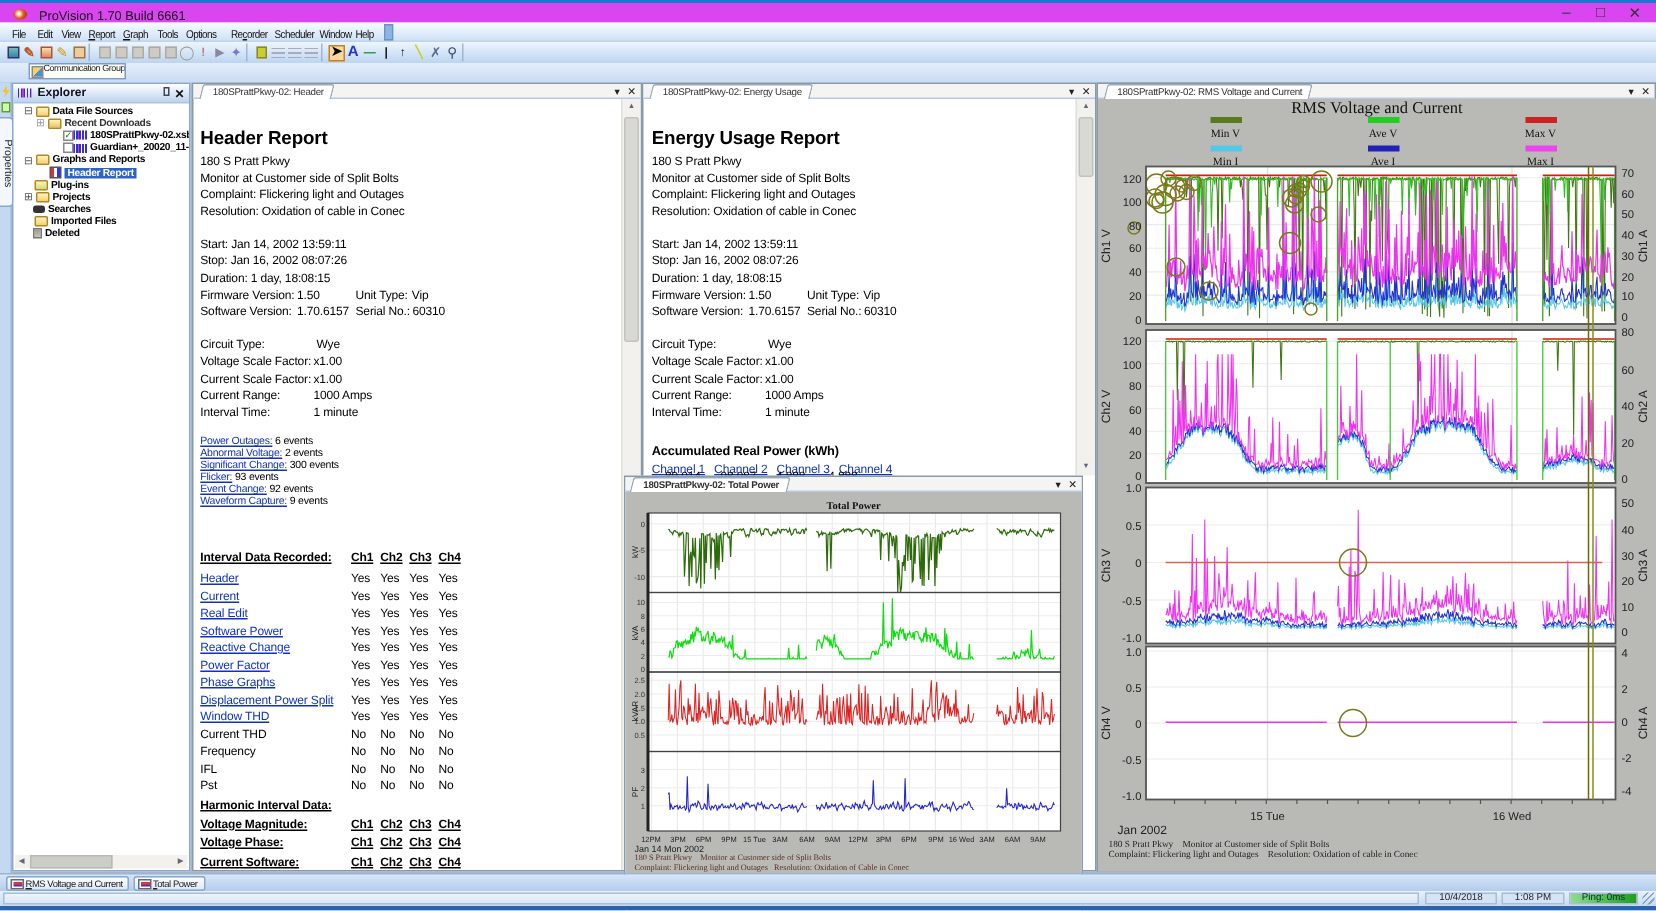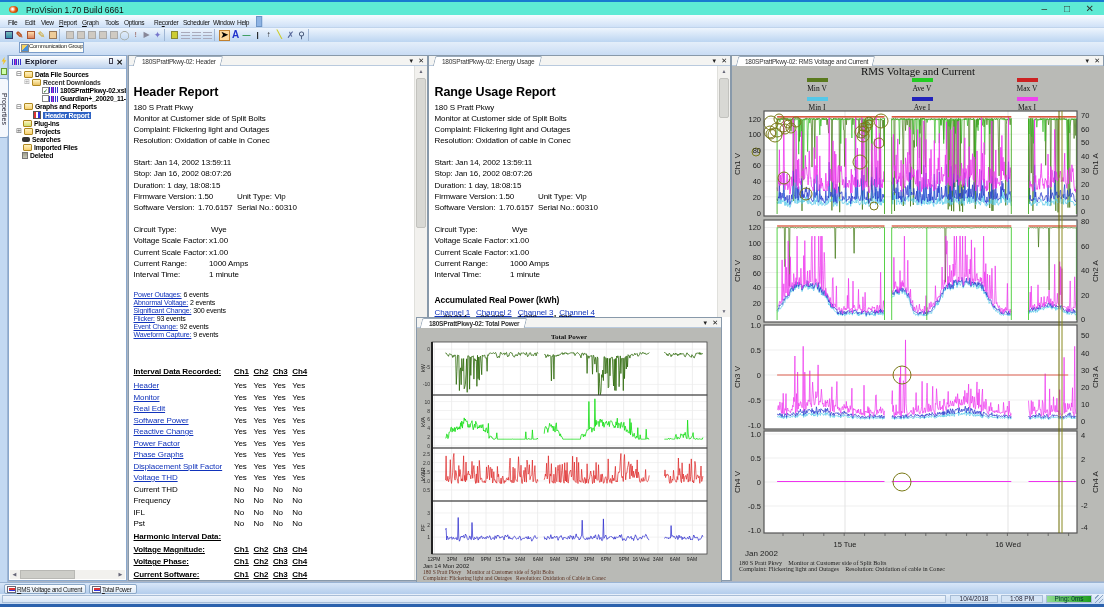--- a/index.html
+++ b/index.html
@@ -1,17 +1,17 @@
 <!DOCTYPE html>
 <html><head><meta charset="utf-8"><title>ProVision</title>
 <style>
 * { margin:0; padding:0; box-sizing:border-box; }
 html,body { width:1104px; height:607px; overflow:hidden; font-family:"Liberation Sans",sans-serif; }
 #app { position:relative; width:1104px; height:607px; background:#cfdef2; overflow:hidden; }
-#tbar { position:absolute; left:0; top:0; width:1104px; height:15px; background:#5eead4; border-top:2px solid #1879d0; }
+#tbar { position:absolute; left:0; top:0; width:1104px; height:15px; background:#d946ef; border-top:2px solid #1879d0; }
 #tbar .ttext { position:absolute; left:26px; top:3px; font-size:8.5px; color:#111; }
 #tbar .logo { position:absolute; left:9px; top:4px; width:9px; height:7px; border-radius:50%; background:radial-gradient(circle at 40% 45%, #fff 10%, #e86010 45%, #a83000 85%); }
 #tbar .wc { position:absolute; top:1px; font-size:10px; color:#333; }
 #menubar { position:absolute; left:0; top:15px; width:1104px; height:13px; background:linear-gradient(#f7fbff,#cfe1f7); font-size:7.5px; letter-spacing:-0.4px; color:#111; border-bottom:1px solid #c0d4ec; }
 #menubar span { position:absolute; top:3px; transform:scaleX(0.88); transform-origin:left center; }
 #toolbar { position:absolute; left:0; top:28px; width:1104px; height:14px; background:linear-gradient(#eef5fd,#bcd5f1); display:flex; align-items:center; padding-left:3px; }
 .tbi { width:11px; height:11px; margin:0 0px; display:inline-flex; align-items:center; justify-content:center; font-size:8px; line-height:1; flex:none; }
 .tbi.sel { background:#fdd89c; border:1px solid #c08030; }
 .tbi .sq { width:8px; height:8px; display:inline-block; }
 .lines { display:inline-block; width:9px; height:7px; background:repeating-linear-gradient(#aab 0 1px, transparent 1px 3px); }
@@ -272,28 +272,28 @@
           <div class="ln" style="top:193px;left:4.5px">Current Range:<span style="position:absolute;left:75.5px">1000 Amps</span></div>
           <div class="ln" style="top:204px;left:4.5px">Interval Time:<span style="position:absolute;left:75.5px">1 minute</span></div>
         <div class="ev" style="top:225px;left:4.5px"><a>Power Outages:</a> 6 events</div>
           <div class="ev" style="top:233px;left:4.5px"><a>Abnormal Voltage:</a> 2 events</div>
           <div class="ev" style="top:241px;left:4.5px"><a>Significant Change:</a> 300 events</div>
           <div class="ev" style="top:249px;left:4.5px"><a>Flicker:</a> 93 events</div>
           <div class="ev" style="top:257px;left:4.5px"><a>Event Change:</a> 92 events</div>
           <div class="ev" style="top:265px;left:4.5px"><a>Waveform Capture:</a> 9 events</div>
           <div class="tb" style="top:301px;left:4.5px"><b class="hu">Interval Data Recorded:</b><span style="position:absolute;left:100.5px"><b class="hu">Ch1</b></span><span style="position:absolute;left:120px"><b class="hu">Ch2</b></span><span style="position:absolute;left:139.4px"><b class="hu">Ch3</b></span><span style="position:absolute;left:158.8px"><b class="hu">Ch4</b></span></div>
           <div class="tb" style="top:315.0px;left:4.5px"><a>Header</a><span style="position:absolute;left:100.5px">Yes</span><span style="position:absolute;left:120px">Yes</span><span style="position:absolute;left:139.4px">Yes</span><span style="position:absolute;left:158.8px">Yes</span></div>
-          <div class="tb" style="top:326.5px;left:4.5px"><a>Monitor</a><span style="position:absolute;left:100.5px">Yes</span><span style="position:absolute;left:120px">Yes</span><span style="position:absolute;left:139.4px">Yes</span><span style="position:absolute;left:158.8px">Yes</span></div>
+          <div class="tb" style="top:326.5px;left:4.5px"><a>Current</a><span style="position:absolute;left:100.5px">Yes</span><span style="position:absolute;left:120px">Yes</span><span style="position:absolute;left:139.4px">Yes</span><span style="position:absolute;left:158.8px">Yes</span></div>
           <div class="tb" style="top:338.0px;left:4.5px"><a>Real Edit</a><span style="position:absolute;left:100.5px">Yes</span><span style="position:absolute;left:120px">Yes</span><span style="position:absolute;left:139.4px">Yes</span><span style="position:absolute;left:158.8px">Yes</span></div>
           <div class="tb" style="top:349.5px;left:4.5px"><a>Software Power</a><span style="position:absolute;left:100.5px">Yes</span><span style="position:absolute;left:120px">Yes</span><span style="position:absolute;left:139.4px">Yes</span><span style="position:absolute;left:158.8px">Yes</span></div>
           <div class="tb" style="top:361.0px;left:4.5px"><a>Reactive Change</a><span style="position:absolute;left:100.5px">Yes</span><span style="position:absolute;left:120px">Yes</span><span style="position:absolute;left:139.4px">Yes</span><span style="position:absolute;left:158.8px">Yes</span></div>
           <div class="tb" style="top:372.5px;left:4.5px"><a>Power Factor</a><span style="position:absolute;left:100.5px">Yes</span><span style="position:absolute;left:120px">Yes</span><span style="position:absolute;left:139.4px">Yes</span><span style="position:absolute;left:158.8px">Yes</span></div>
           <div class="tb" style="top:384.0px;left:4.5px"><a>Phase Graphs</a><span style="position:absolute;left:100.5px">Yes</span><span style="position:absolute;left:120px">Yes</span><span style="position:absolute;left:139.4px">Yes</span><span style="position:absolute;left:158.8px">Yes</span></div>
-          <div class="tb" style="top:395.5px;left:4.5px"><a>Displacement Split Factor</a><span style="position:absolute;left:100.5px">Yes</span><span style="position:absolute;left:120px">Yes</span><span style="position:absolute;left:139.4px">Yes</span><span style="position:absolute;left:158.8px">Yes</span></div>
-          <div class="tb" style="top:407.0px;left:4.5px"><a>Voltage THD</a><span style="position:absolute;left:100.5px">Yes</span><span style="position:absolute;left:120px">Yes</span><span style="position:absolute;left:139.4px">Yes</span><span style="position:absolute;left:158.8px">Yes</span></div>
+          <div class="tb" style="top:395.5px;left:4.5px"><a>Displacement Power Split</a><span style="position:absolute;left:100.5px">Yes</span><span style="position:absolute;left:120px">Yes</span><span style="position:absolute;left:139.4px">Yes</span><span style="position:absolute;left:158.8px">Yes</span></div>
+          <div class="tb" style="top:407.0px;left:4.5px"><a>Window THD</a><span style="position:absolute;left:100.5px">Yes</span><span style="position:absolute;left:120px">Yes</span><span style="position:absolute;left:139.4px">Yes</span><span style="position:absolute;left:158.8px">Yes</span></div>
           <div class="tb" style="top:418.5px;left:4.5px">Current THD<span style="position:absolute;left:100.5px">No</span><span style="position:absolute;left:120px">No</span><span style="position:absolute;left:139.4px">No</span><span style="position:absolute;left:158.8px">No</span></div>
           <div class="tb" style="top:430.0px;left:4.5px">Frequency<span style="position:absolute;left:100.5px">No</span><span style="position:absolute;left:120px">No</span><span style="position:absolute;left:139.4px">No</span><span style="position:absolute;left:158.8px">No</span></div>
           <div class="tb" style="top:441.5px;left:4.5px">IFL<span style="position:absolute;left:100.5px">No</span><span style="position:absolute;left:120px">No</span><span style="position:absolute;left:139.4px">No</span><span style="position:absolute;left:158.8px">No</span></div>
           <div class="tb" style="top:453.0px;left:4.5px">Pst<span style="position:absolute;left:100.5px">No</span><span style="position:absolute;left:120px">No</span><span style="position:absolute;left:139.4px">No</span><span style="position:absolute;left:158.8px">No</span></div>
           <div class="tb" style="top:466px;left:4.5px"><b class="hu">Harmonic Interval Data:</b></div>
           <div class="tb" style="top:478.5px;left:4.5px"><b class="hu">Voltage Magnitude:</b><span style="position:absolute;left:100.5px"><b class="hu">Ch1</b></span><span style="position:absolute;left:120px"><b class="hu">Ch2</b></span><span style="position:absolute;left:139.4px"><b class="hu">Ch3</b></span><span style="position:absolute;left:158.8px"><b class="hu">Ch4</b></span></div>
           <div class="tb" style="top:491px;left:4.5px"><b class="hu">Voltage Phase:</b><span style="position:absolute;left:100.5px"><b class="hu">Ch1</b></span><span style="position:absolute;left:120px"><b class="hu">Ch2</b></span><span style="position:absolute;left:139.4px"><b class="hu">Ch3</b></span><span style="position:absolute;left:158.8px"><b class="hu">Ch4</b></span></div>
           <div class="tb" style="top:504px;left:4.5px"><b class="hu">Current Software:</b><span style="position:absolute;left:100.5px"><b class="hu">Ch1</b></span><span style="position:absolute;left:120px"><b class="hu">Ch2</b></span><span style="position:absolute;left:139.4px"><b class="hu">Ch3</b></span><span style="position:absolute;left:158.8px"><b class="hu">Ch4</b></span></div>
       </div>
     </div>
@@ -302,21 +302,21 @@
       <div class="tabbar">
           <div class="tab" style="left:5px"><span>180SPrattPkwy-02: Energy Usage</span></div>
         <div class="winbtns">▾<b>✕</b></div>
         </div>
       <div class="vsb" style="bottom:263px">
           <div class="up">▲</div>
           <div class="th" style="height:40px"></div>
           <div class="dn">▼</div>
         </div>
       <div class="rcontent" style="right:13px">
-        <div class="ln" style="top:19px;left:5.5px"><b style="font-size:12.5px">Range Usage Report</b></div>
+        <div class="ln" style="top:19px;left:5.5px"><b style="font-size:12.5px">Energy Usage Report</b></div>
           <div class="ln" style="top:37px;left:5.5px">180 S Pratt Pkwy</div>
           <div class="ln" style="top:48px;left:5.5px">Monitor at Customer side of Split Bolts</div>
           <div class="ln" style="top:59px;left:5.5px">Complaint: Flickering light and Outages</div>
           <div class="ln" style="top:70px;left:5.5px">Resolution: Oxidation of cable in Conec</div>
           <div class="ln" style="top:92px;left:5.5px">Start: Jan 14, 2002 13:59:11</div>
           <div class="ln" style="top:103px;left:5.5px">Stop: Jan 16, 2002 08:07:26</div>
           <div class="ln" style="top:115px;left:5.5px">Duration: 1 day, 18:08:15</div>
           <div class="ln" style="top:126px;left:5.5px">Firmware Version:<span style="position:absolute;left:64.5px">1.50</span><span style="position:absolute;left:103.5px">Unit Type:</span><span style="position:absolute;left:141px">Vip</span></div>
           <div class="ln" style="top:137px;left:5.5px">Software Version:<span style="position:absolute;left:64.5px">1.70.6157</span><span style="position:absolute;left:103.5px">Serial No.:</span><span style="position:absolute;left:141.5px">60310</span></div>
           <div class="ln" style="top:159px;left:5.5px">Circuit Type:<span style="position:absolute;left:77.5px">Wye</span></div>

